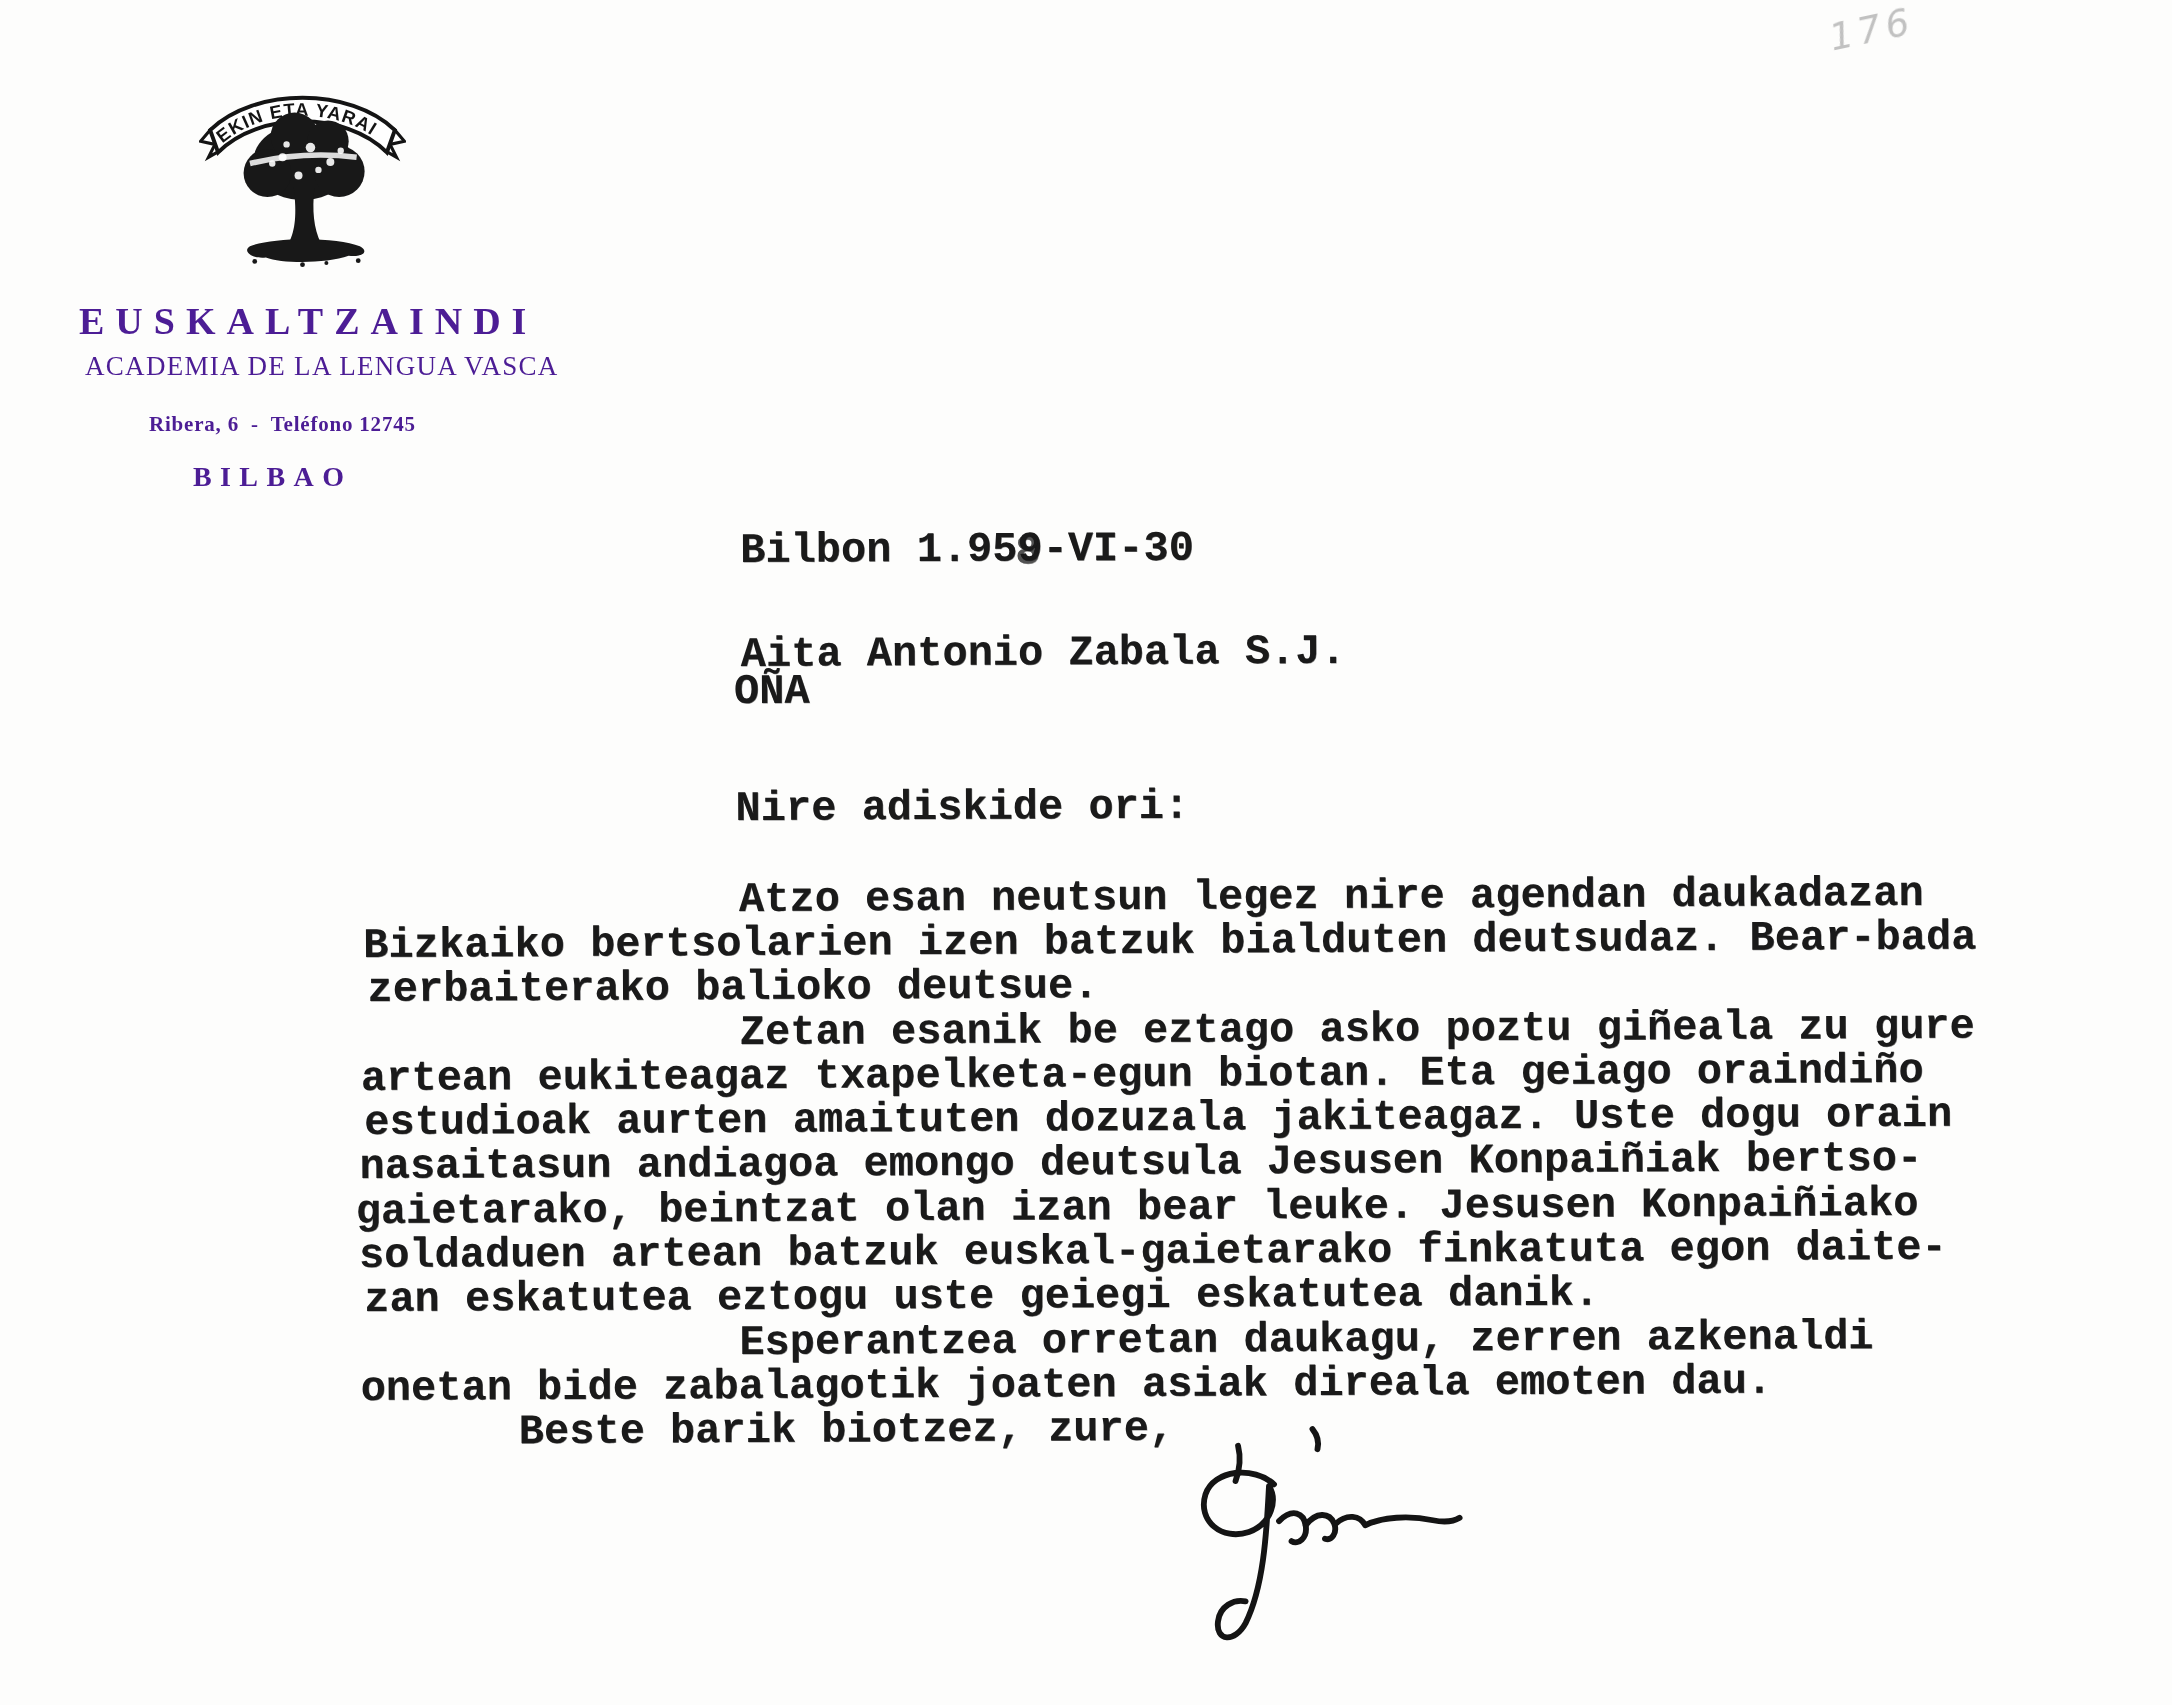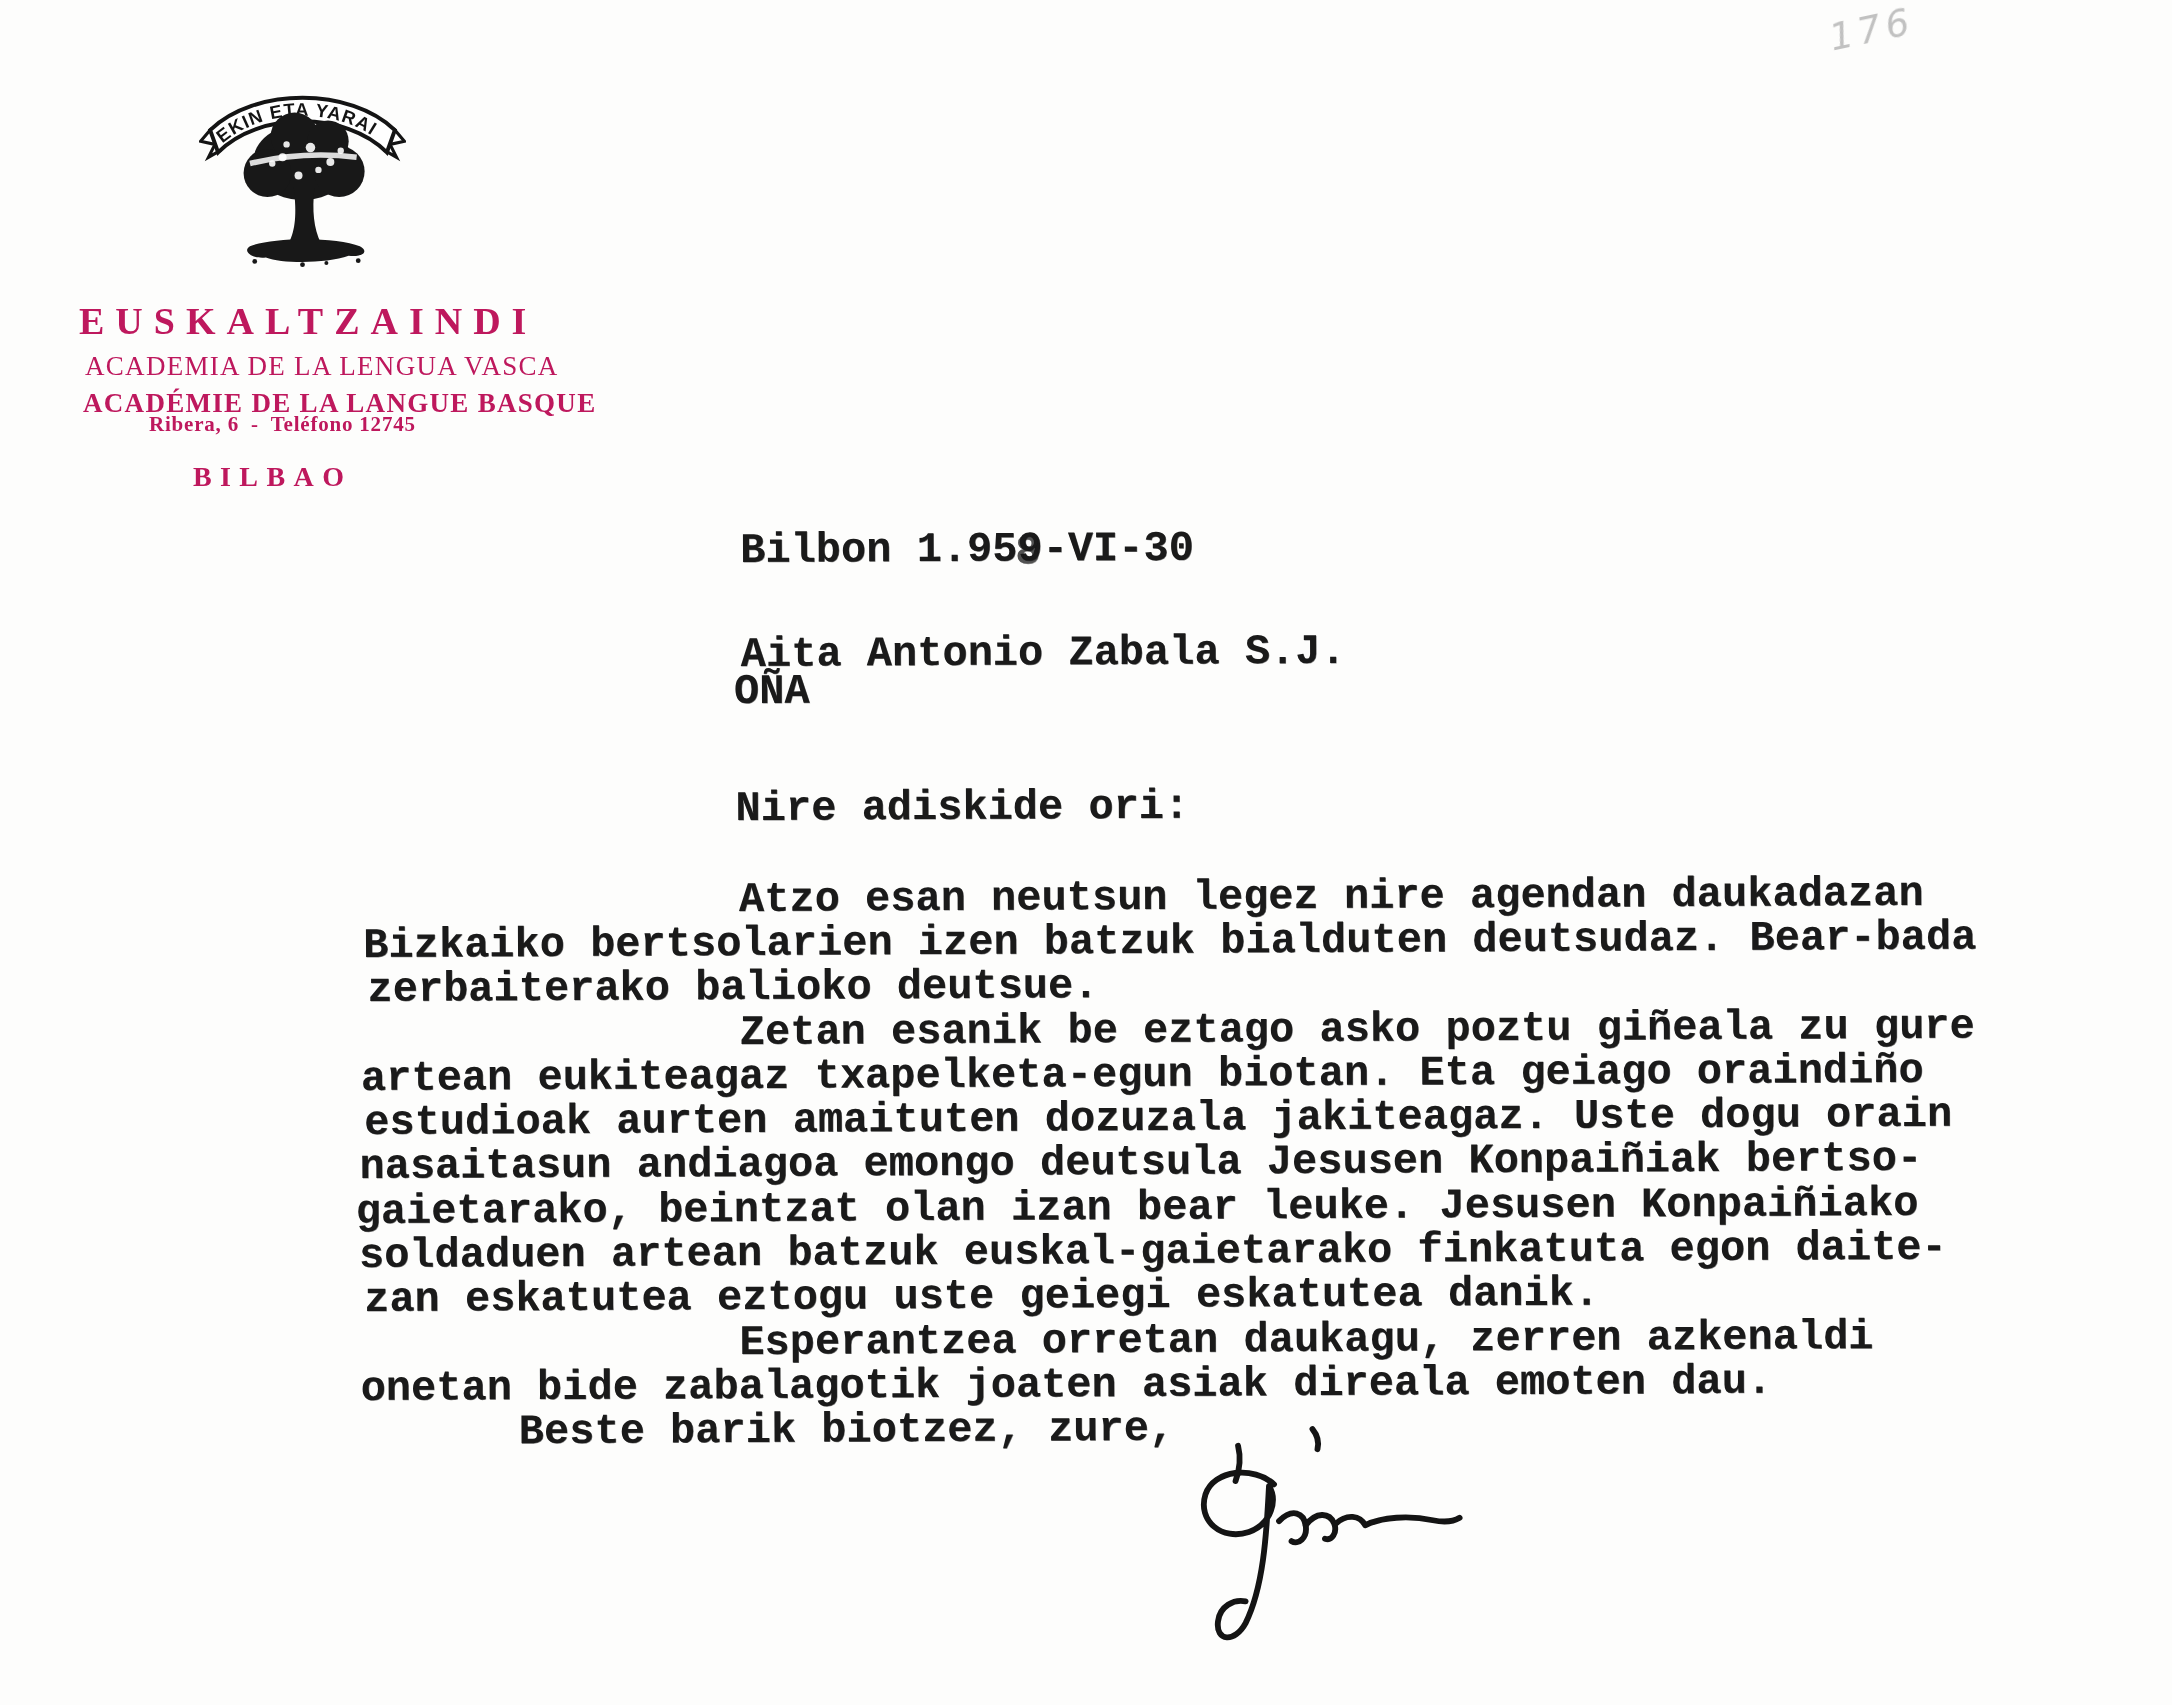--- a/index.html
+++ b/index.html
@@ -4,21 +4,21 @@
 <style>
   html,body{margin:0;padding:0;background:#e8e8e8;}
   .page{
     position:relative;
     width:2172px;height:1705px;
     background:#fdfdfc;
     overflow:hidden;
     font-family:"Liberation Serif", serif;
   }
   
-  .lh{position:absolute;color:#be185d;white-space:pre;}
+  .lh{position:absolute;color:#4c1d95;white-space:pre;}
   .lh-name{left:79px;top:299px;font-size:38px;font-weight:700;letter-spacing:11px;}
   .lh-sub1{left:85px;top:351px;font-size:27px;font-weight:400;letter-spacing:1.3px;}
   .lh-sub2{left:83px;top:388px;font-size:27px;font-weight:700;letter-spacing:1.3px;}
   .lh-addr{left:149px;top:412px;font-size:21px;font-weight:700;letter-spacing:0.8px;}
   .lh-city{left:193px;top:461px;font-size:28px;font-weight:700;letter-spacing:8.4px;}
   .logo{position:absolute;left:199px;top:64px;width:207px;height:207px;}
   
   .typed{position:absolute;left:0;top:0;width:100%;height:100%;
          transform:rotate(-0.3deg);transform-origin:359px 1087px;}
   .tw{
@@ -87,21 +87,20 @@
     <g fill="#181818">
       <circle cx="70" cy="243" r="3"></circle>
         <circle cx="200" cy="242" r="3"></circle>
       <circle cx="130" cy="247" r="3"></circle>
         <circle cx="160" cy="245" r="2.5"></circle>
     </g>
   </svg>
 
   <div class="lh lh-name">EUSKALTZAINDI</div>
   <div class="lh lh-sub1">ACADEMIA DE LA LENGUA VASCA</div>
-  <div class="lh lh-sub2">ACADÉMIE DE LA LANGUE BASQUE</div>
   <div class="lh lh-addr">Ribera, 6  -  Teléfono 12745</div>
   <div class="lh lh-city">BILBAO</div>
 
   <div class="typed">
 
     <div class="tw" style="left:743px;top:529px;">Bilbon 1.959-VI-30</div>
     <div class="tw overstrike" style="left:1018px;top:532px;">8</div>
 
     <div class="tw" style="left:743px;top:633px;">Aita Antonio Zabala S.J.</div>
     <div class="tw" style="left:736px;top:670px;">OÑA</div>

